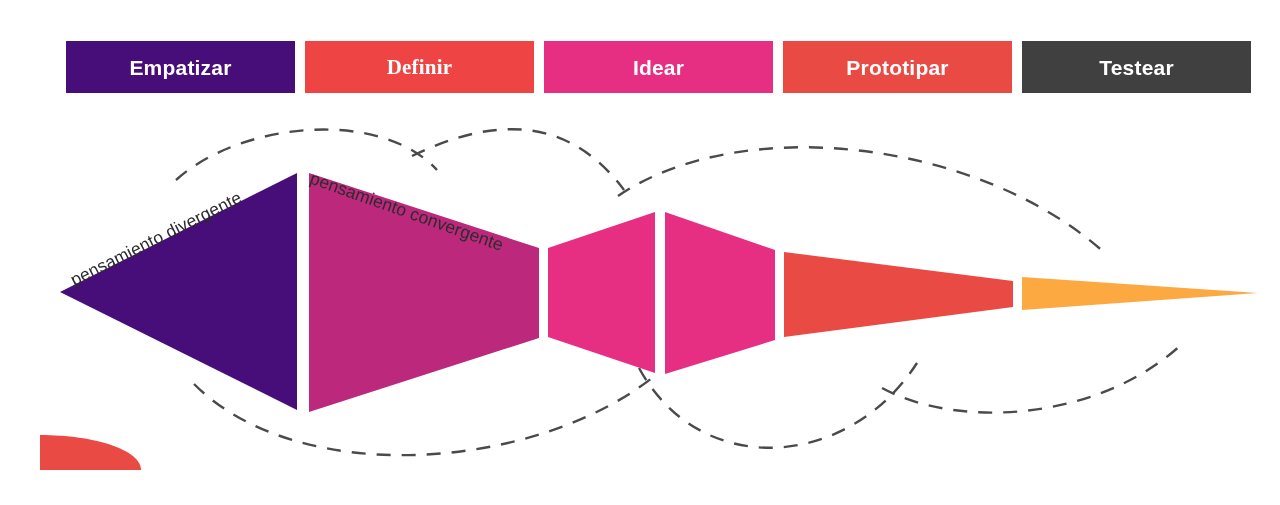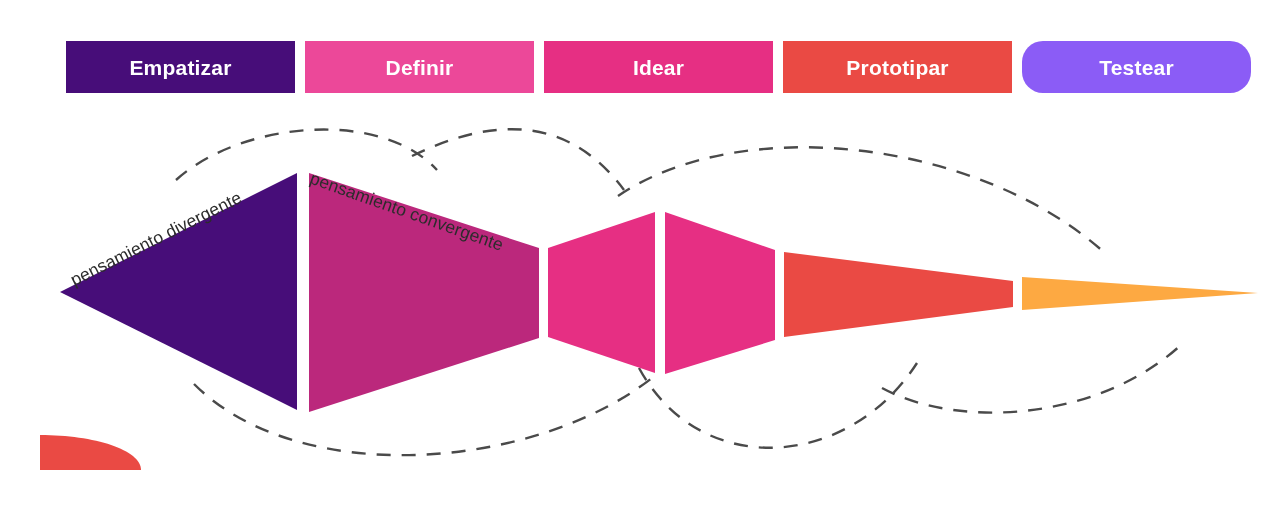--- a/index.html
+++ b/index.html
@@ -89,33 +89,33 @@
 <body>
 
 <div id="diagram-root">
 
   <div class="phase-bar">
 
     <div class="phase-chip chip-0" style="background:#470D79;">
       <span class="phase-label">Empatizar</span>
     </div>
 
-    <div class="phase-chip chip-1" style="background:#ec4899;">
+    <div class="phase-chip chip-1" style="background:#ef4444;font-family:Liberation Serif, serif;">
       <span class="phase-label">Definir</span>
     </div>
 
     <div class="phase-chip chip-2" style="background:#E62F83;">
       <span class="phase-label">Idear</span>
     </div>
 
     <div class="phase-chip chip-3" style="background:#EA4A44;text-align:center;">
       <span class="phase-label">Prototipar</span>
     </div>
 
-    <div class="phase-chip chip-4" style="background:#8b5cf6;border-radius:21px;">
+    <div class="phase-chip chip-4" style="background:#404040;">
       <span class="phase-label">Testear</span>
     </div>
 
   </div>
 
   <svg id="flow-canvas" viewBox="0 0 1280 505" xmlns="http://www.w3.org/2000/svg">
 
     <g fill="none" stroke="#4a4a4a" stroke-width="2.4" stroke-dasharray="14 11" stroke-linecap="butt">
 
       <path d="M 176,180 C 240,122 380,108 437,170"></path>

